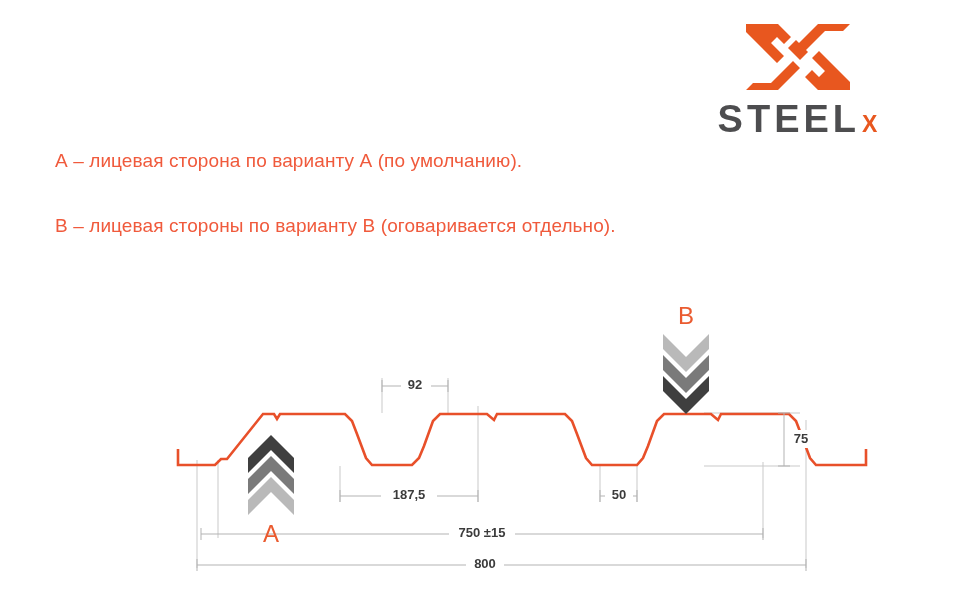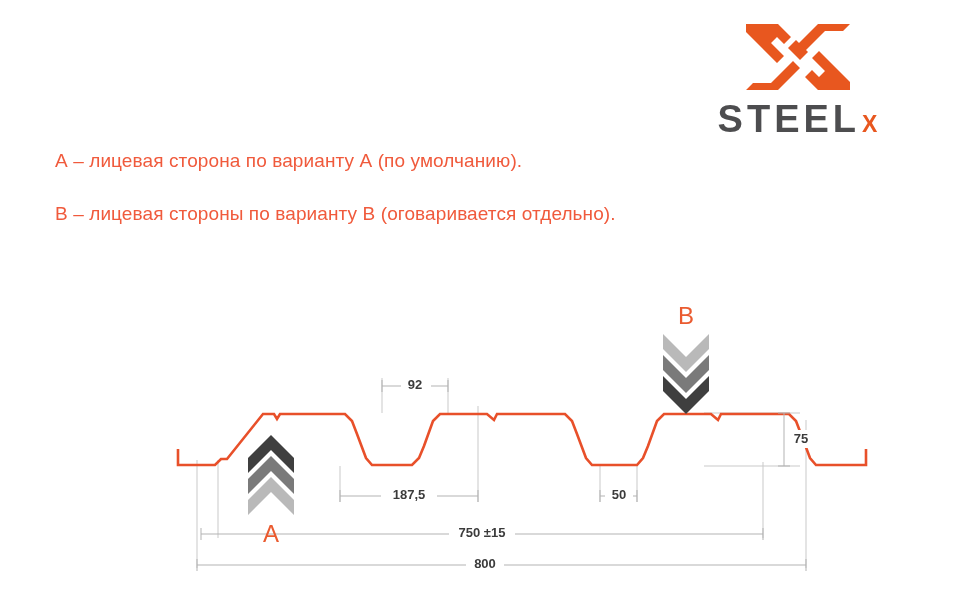--- a/index.html
+++ b/index.html
@@ -34,21 +34,21 @@
   }
 
   
   .note{
     position:absolute;left:55px;
     font-size:19px;color:#f05a3c;
     font-family:"Liberation Sans","DejaVu Sans",sans-serif;
     white-space:nowrap;letter-spacing:0.1px;
   }
   #note-a{top:150px;}
-  #note-b{top:203px;}
+  #note-b{top:215px;}
 
   
   #drawing{position:absolute;left:0;top:280px;width:970px;height:317px;}
   svg{display:block;}
   .prof{fill:none;stroke:#e8502a;stroke-width:2.6;stroke-linejoin:miter;stroke-linecap:butt;}
   .dim{stroke:#b3b3b3;stroke-width:1;fill:none;}
   .ext{stroke:#c9c9c9;stroke-width:1;fill:none;}
   .dimtxt{
     fill:#3b3b3b;font-size:13px;font-weight:bold;
     font-family:"Liberation Sans","DejaVu Sans",sans-serif;

